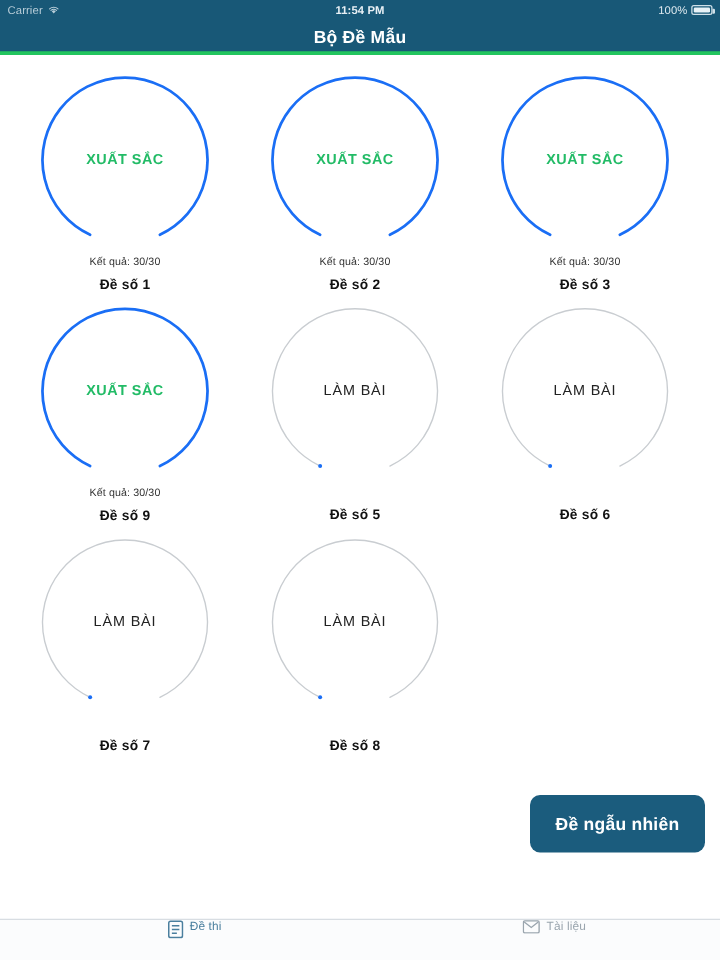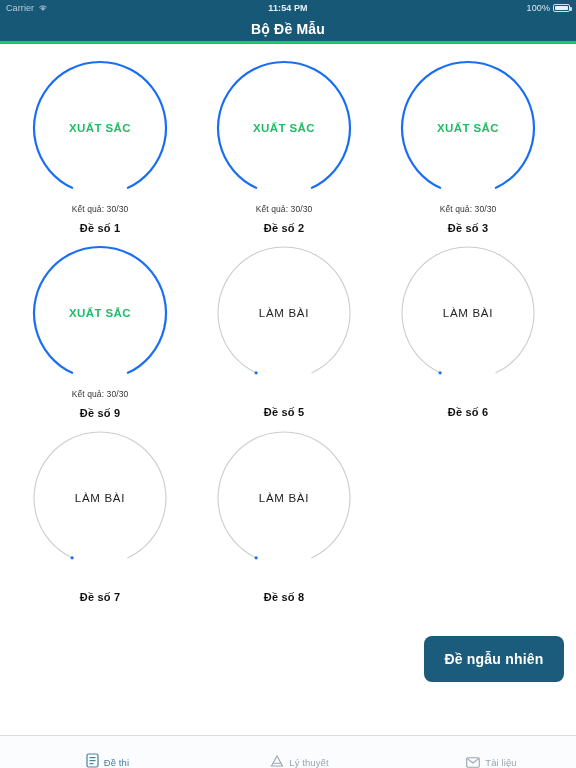--- a/index.html
+++ b/index.html
@@ -94,21 +94,21 @@
   }
 
   
   .tabbar {
     position:absolute; bottom:0; left:0; width:576px; height:33px;
     background:#fbfcfd;
     border-top:1px solid #d8dde2;
     display:flex;
   }
   .tab {
-    flex:1; display:flex; align-items:flex-end; justify-content:center;
+    flex:1; display:flex; align-items:flex-start; justify-content:center;
     gap:5px; cursor:pointer;padding-left:23px;
   }
   .tab .t-label { font-size:9.5px; letter-spacing:.1px; }
   .tab.active .t-label { color:#4a7f9e; }
   .tab .t-label { color:#9aa5ae; }
   .tab svg { display:block; }
 </style>
 </head>
 <body>
 
@@ -234,29 +234,20 @@
             <rect x="1" y="1" width="11" height="13" rx="1.5" fill="none" stroke="#4a7f9e" stroke-width="1.2"></rect>
             <rect x="3.5" y="4" width="6" height="1.2" fill="#4a7f9e"></rect>
             <rect x="3.5" y="7" width="6" height="1.2" fill="#4a7f9e"></rect>
             <rect x="3.5" y="10" width="4" height="1.2" fill="#4a7f9e"></rect>
           </svg>
         </span>
         <span class="t-label" style="color: rgb(74, 127, 158);">Đề thi</span>
       </div>
       <div class="tab">
         <span>
-          <svg width="14" height="14" viewBox="0 0 14 14">
-            <path d="M7 2 L12.5 12 L1.5 12 Z" fill="none" stroke="#9aa5ae" stroke-width="1.1"></path>
-            <path d="M3.2 9.3 H10.8" stroke="#9aa5ae" stroke-width="1"></path>
-          </svg>
-        </span>
-        <span class="t-label">Lý thuyết</span>
-      </div>
-      <div class="tab">
-        <span>
           <svg width="14" height="11" viewBox="0 0 14 11">
             <rect x="0.7" y="0.7" width="12.6" height="9.6" rx="1.2" fill="none" stroke="#9aa5ae" stroke-width="1.1"></rect>
             <path d="M1.4 1.6 L7 6 L12.6 1.6" fill="none" stroke="#9aa5ae" stroke-width="1.1"></path>
           </svg>
         </span>
         <span class="t-label">Tài liệu</span>
       </div>
     </div>
 
 </div>

